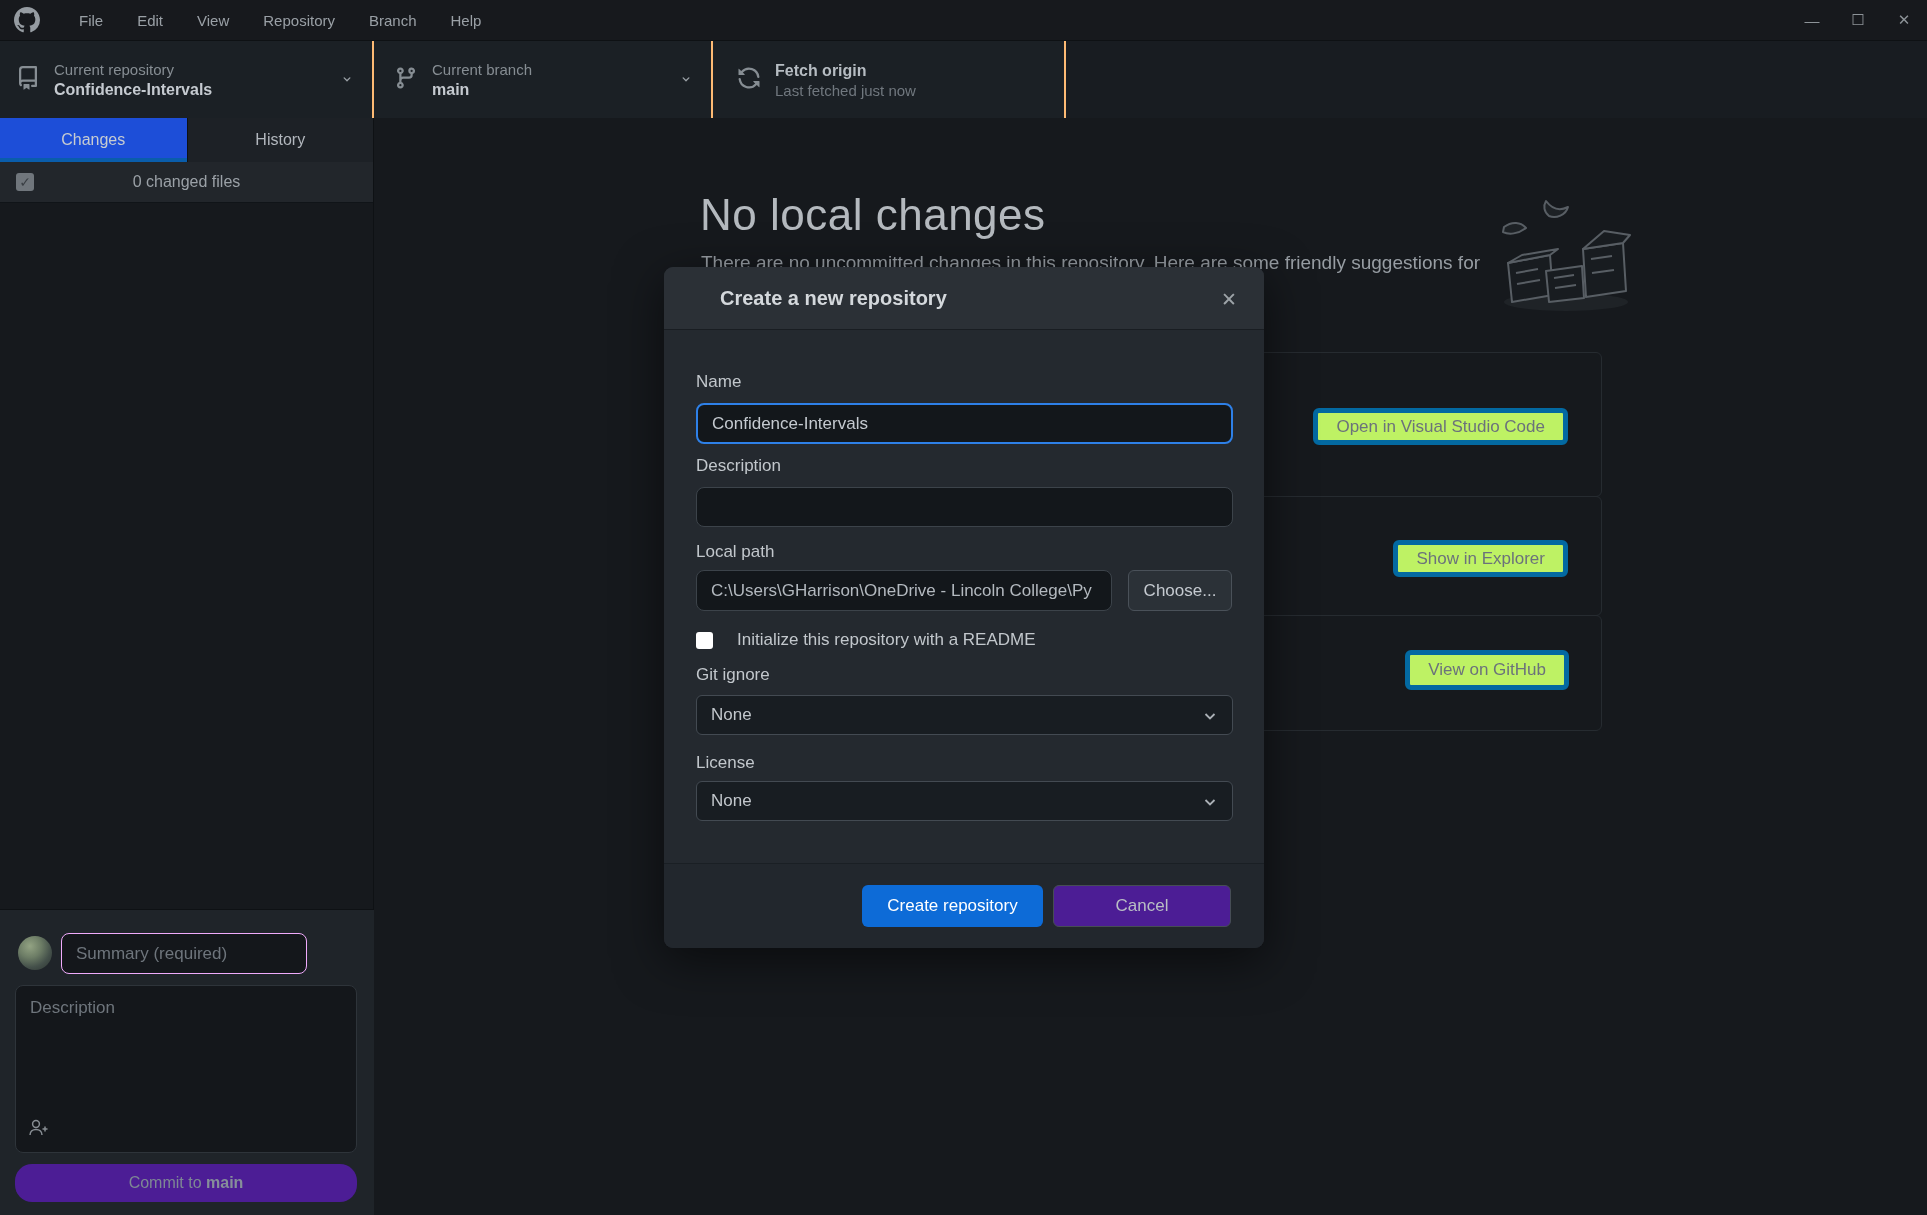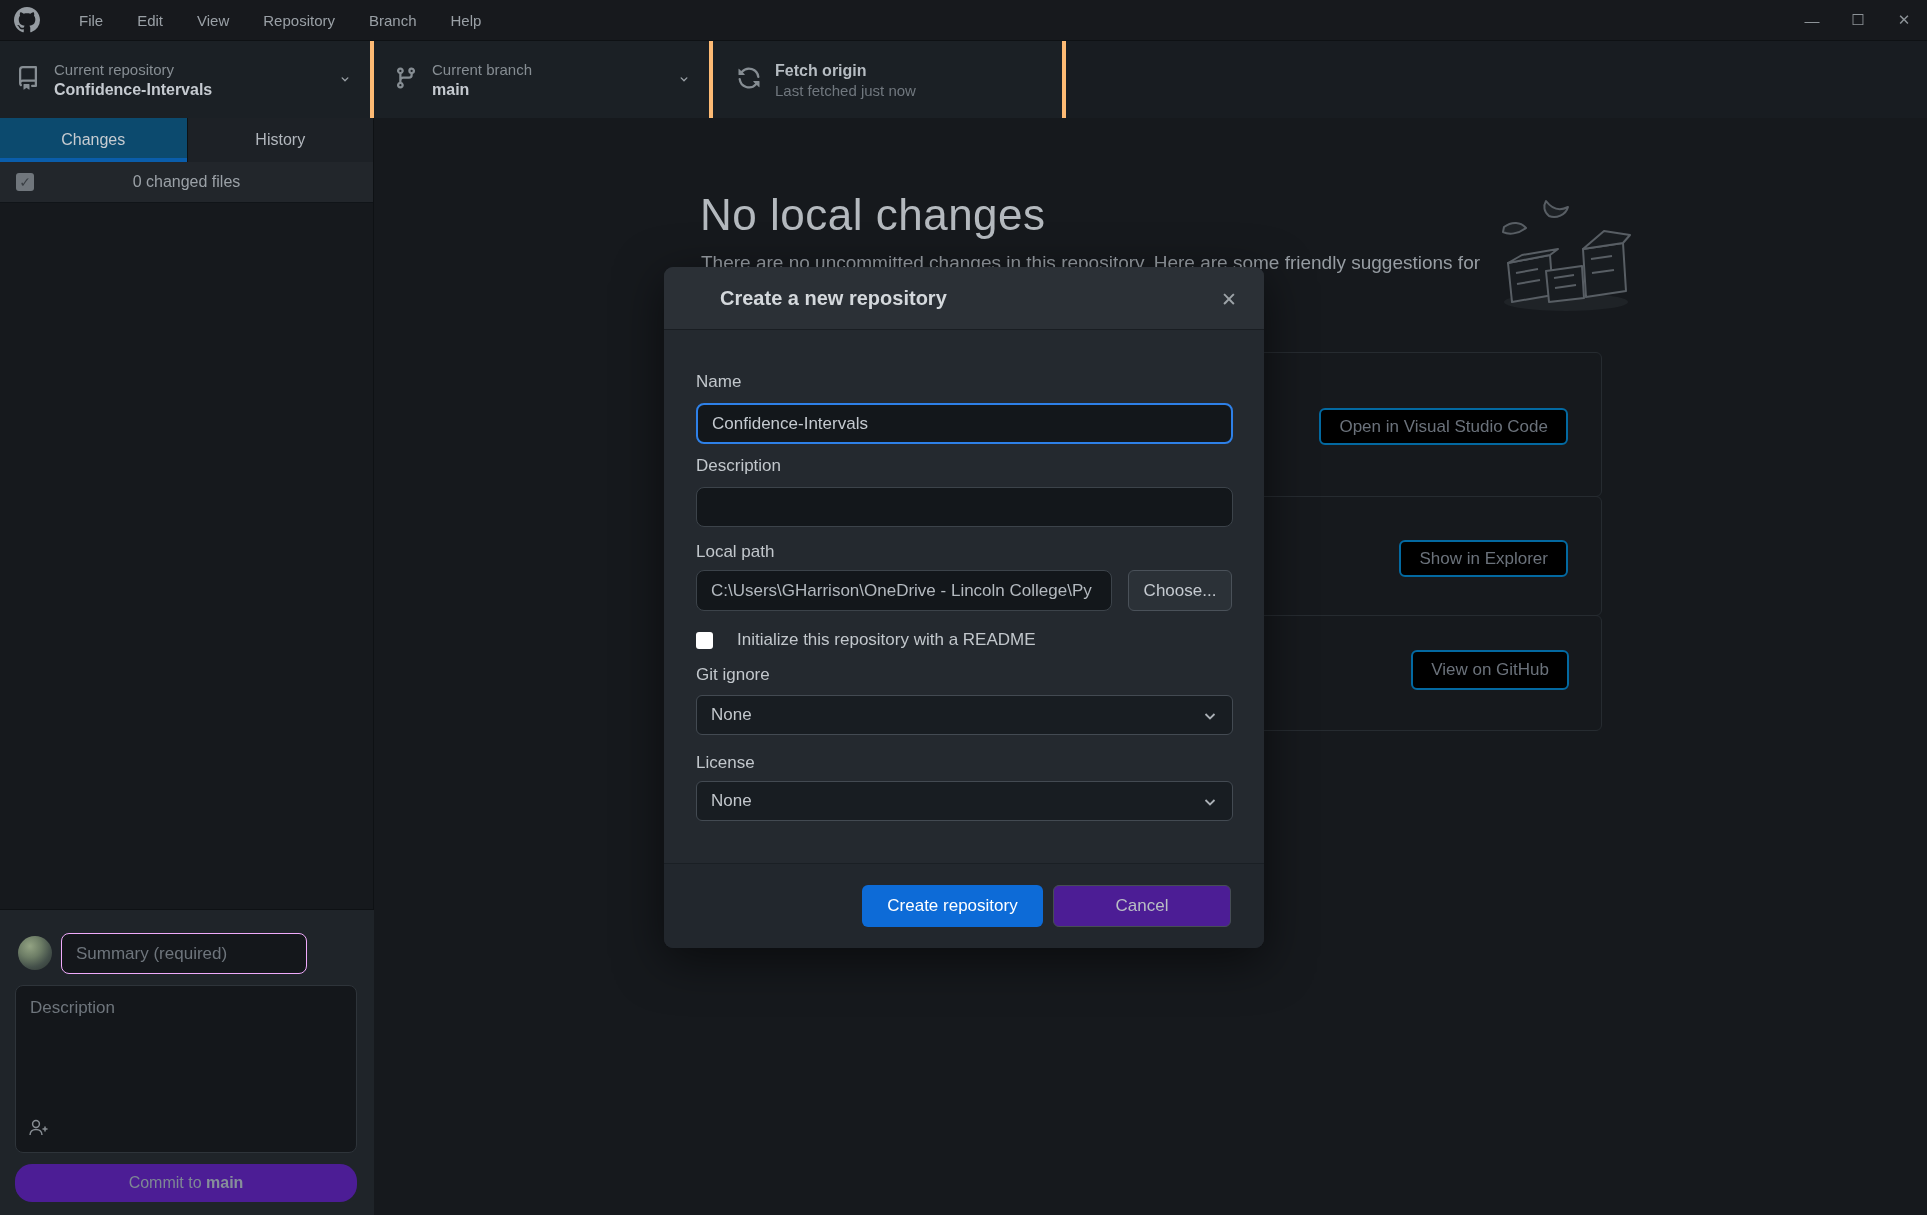--- a/index.html
+++ b/index.html
@@ -10,36 +10,36 @@
   #titlebar { position:absolute; left:0; top:0; width:1927px; height:41px;
     background:#17191d; border-bottom:1px solid #0e1114; display:flex; align-items:center; }
   #titlebar .logo { margin-left:14px; margin-right:22px; display:flex; align-items:center; }
   .menu-item { color:#9aa0a6; font-size:15px; padding:0 17px; line-height:41px; cursor:default; }
   #win-controls { margin-left:auto; display:flex; height:41px; }
   .win-btn { width:46px; height:41px; display:flex; align-items:center; justify-content:center;
     color:#8d9398; font-size:15px; }
 
   
   #toolbar { position:absolute; left:0; top:41px; width:1927px; height:77px; background:#1b2025; }
-  .tb-section { position:absolute; top:0; height:77px; border-right:4px solid #fdba74;
+  .tb-section { position:absolute; top:0; height:77px; border-right:2px solid #fdba74;
     display:flex; align-items:center; }
   .tb-icon { flex:0 0 auto; }
   .tb-text { margin-left:14px; }
   .tb-label { color:#868d93; font-size:15px; line-height:19px; }
   .tb-value { color:#c5cad0; font-size:16px; font-weight:bold; line-height:21px; }
   .tb-chevron { position:absolute; right:18px; top:31px; }
   #toolbar-rest { position:absolute; left:1066px; top:0; width:861px; height:77px; background:#181c21; }
 
   
   #sidebar { position:absolute; left:0; top:118px; width:374px; height:1097px;
     background:#16191d; border-right:1px solid #0e1114; }
   #tabs { display:flex; height:44px; }
   .tab { width:50%; display:flex; align-items:center; justify-content:center;
     font-size:16px; position:relative; }
-  .tab.active { background:#0c4a6e; color:#c7ccd1; }
+  .tab.active { background:#1d4ed8; color:#c7ccd1; }
   .tab.active::after { content:""; position:absolute; left:0; bottom:0; height:4px; width:100%;
     background:#0a5dab; }
   .tab.inactive { background:#1d2126; color:#b2b7bd; border-left:1px solid #0e1114;text-align:center; }
   #changed-row { height:41px; background:#22262b; display:flex; align-items:center;
     position:relative; border-bottom:1px solid #101418; }
   #changed-row .chk { position:absolute; left:16px; width:18px; height:18px; background:#70767c;
     border-radius:3px; color:#3a3f44; font-size:14px; line-height:18px; text-align:center; }
   #changed-row .lbl { width:100%; text-align:center; color:#9ba1a7; font-size:16px; }
 
   
@@ -59,21 +59,21 @@
     background:#4c1d95; border:none; border-radius:17px; color:#7e8894; font-size:16px;
     font-family:"Liberation Sans",sans-serif; }
   #commit-btn b { color:#868f9a; }
 
   
   #main-title { position:absolute; left:700px; top:190px; font-size:44px; font-weight:300;
     color:#b4b9be; letter-spacing:0.5px; }
   #main-subtitle { position:absolute; left:701px; top:252px; font-size:19px; color:#979da3; }
   .card { position:absolute; left:700px; width:902px; border:1px solid #262b30;
     border-radius:6px; background:#16191d; }
-  .card-btn { position:absolute; background:#000000; border:2px solid #0369a1; border-radius:6px;
+  .card-btn { position:absolute; background:#bef264; border:5px solid #0369a1; border-radius:6px;
     color:#6b727b; font-size:17px; padding:0 18px; display:flex; align-items:center;
     font-family:"Liberation Sans",sans-serif; }
   #illustration { position:absolute; left:1488px; top:185px; }
 
   
   #dialog { position:absolute; left:664px; top:267px; width:600px; height:681px;
     background:#24292f; border-radius:9px; box-shadow:0 12px 48px rgba(0,0,0,0.55); }
   #dialog-header { position:absolute; left:0; top:0; width:600px; height:63px; background:#2b3036;
     border-radius:9px 9px 0 0; border-bottom:1px solid #191d22; display:flex; align-items:center;padding-left:24px; }
   #dialog-title { margin-left:32px; font-size:20px; font-weight:bold; color:#d4d8dc; }

